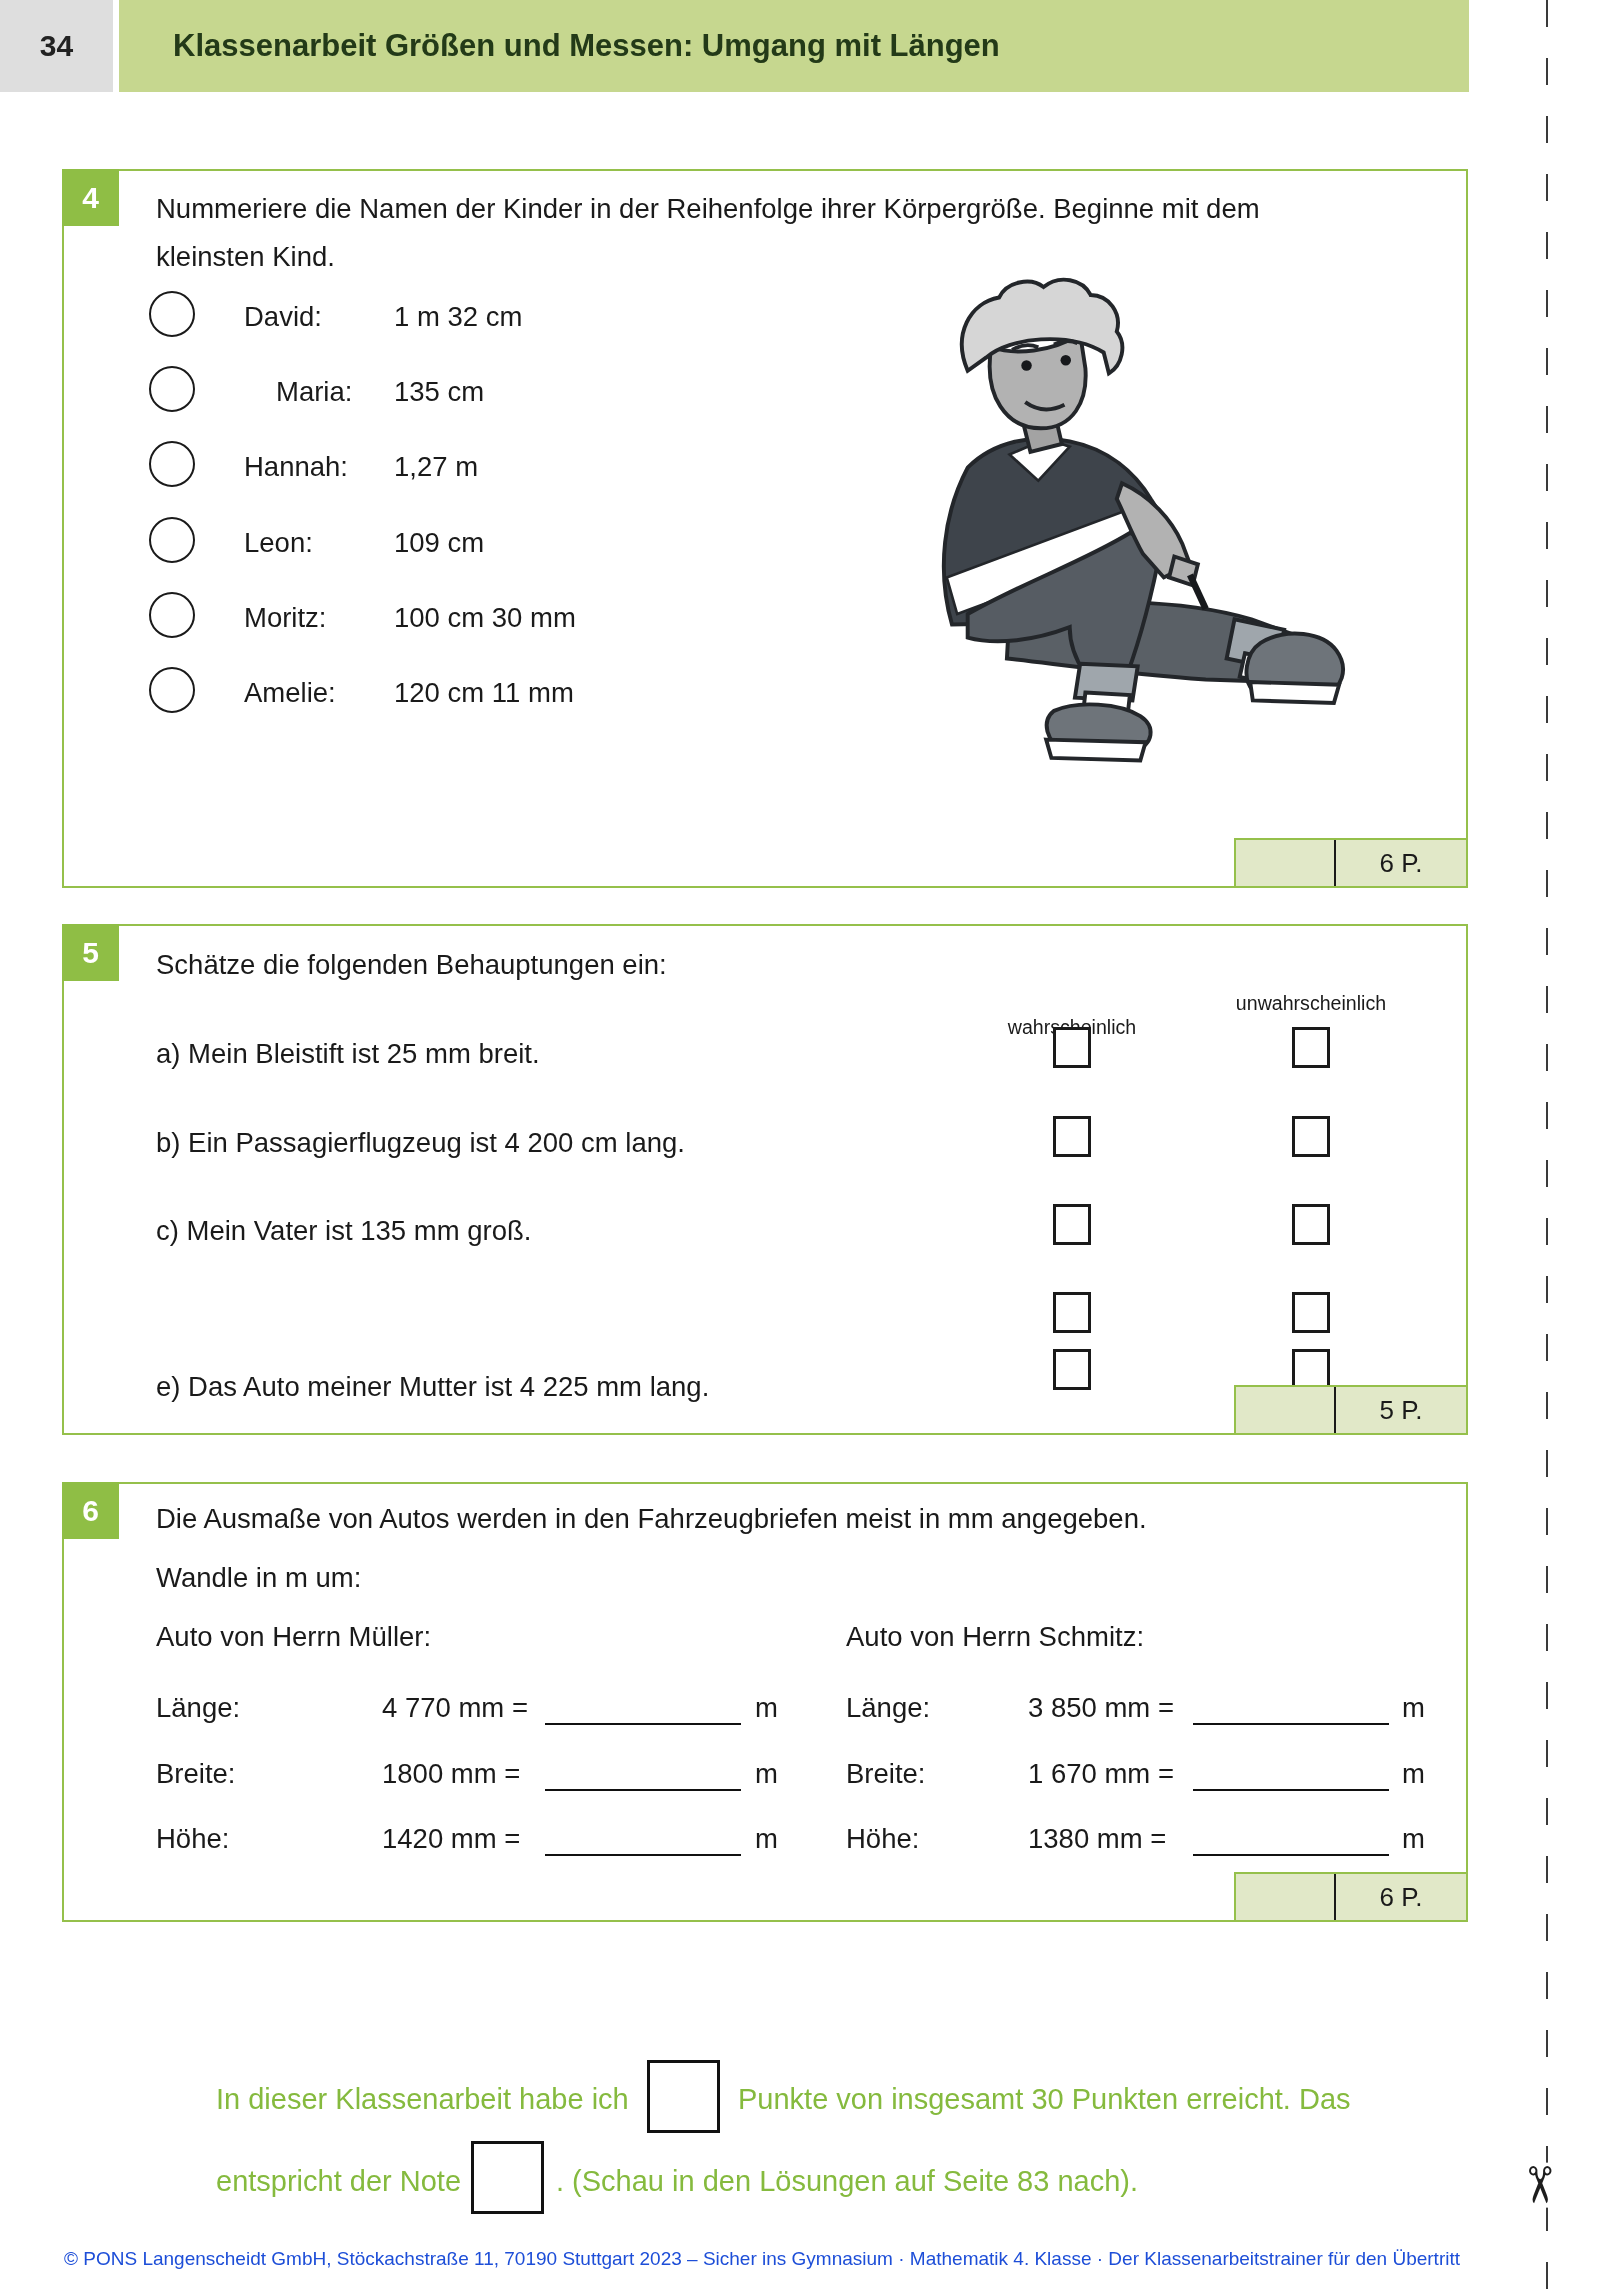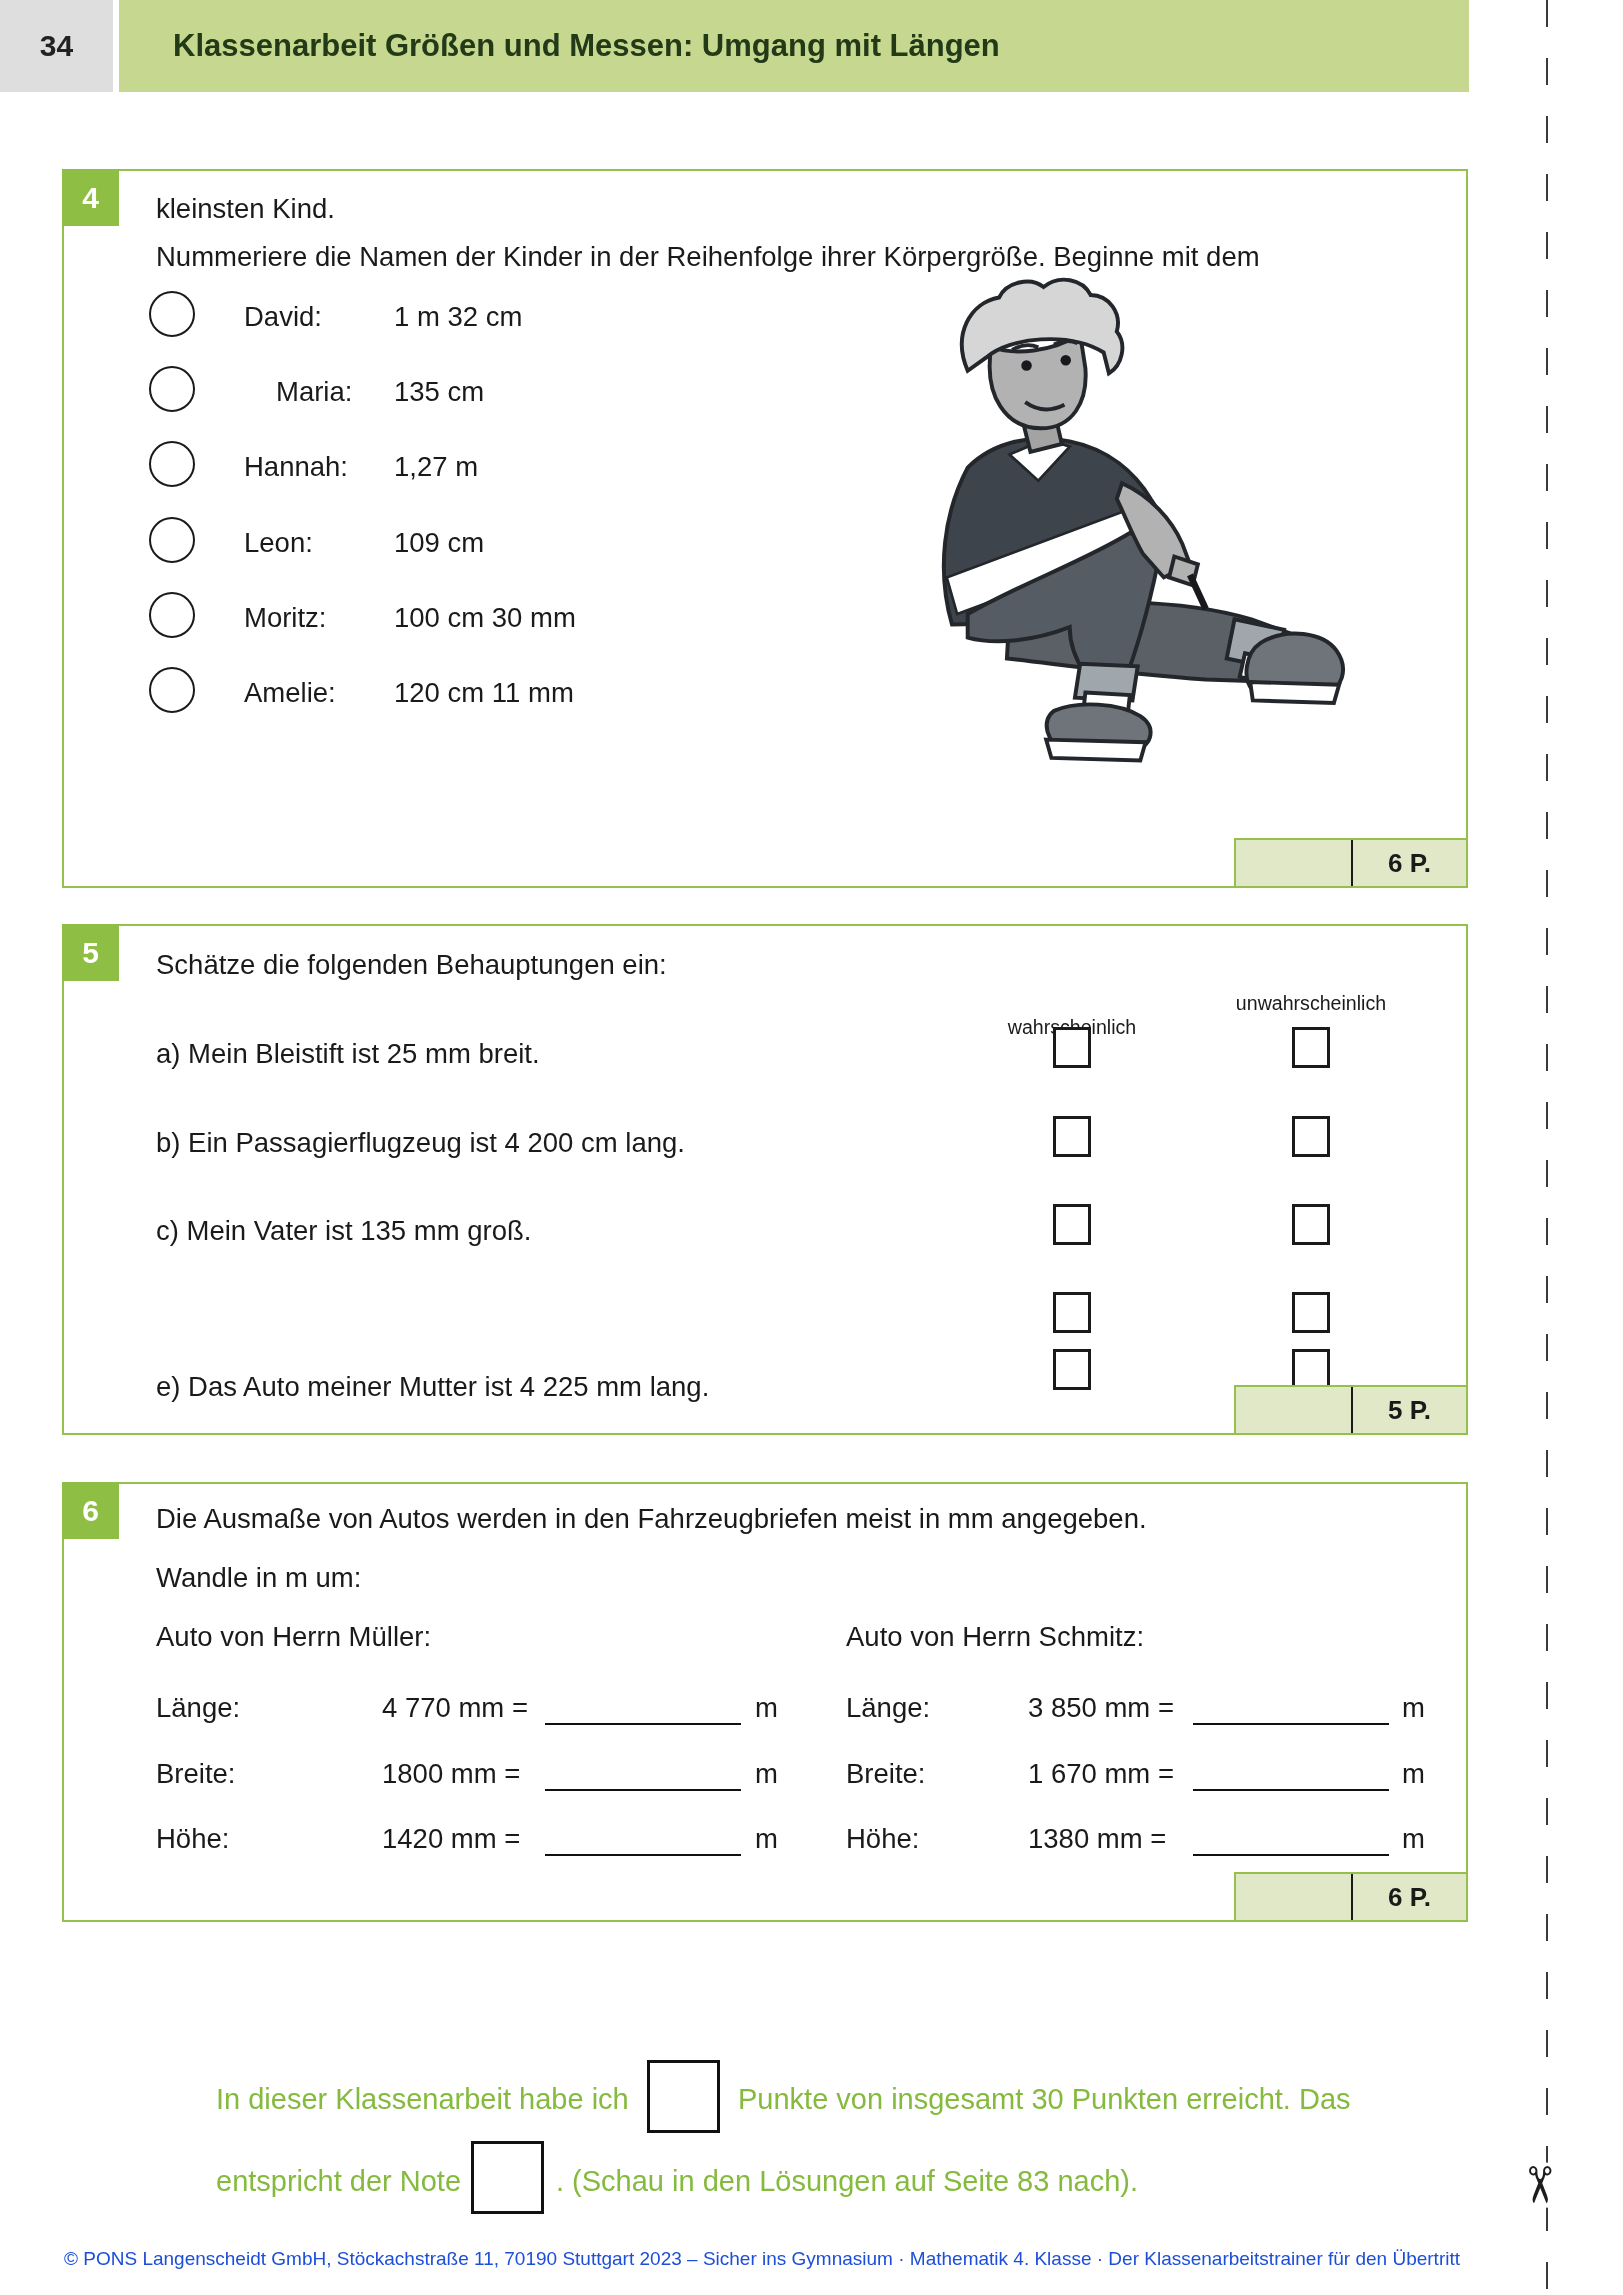--- a/index.html
+++ b/index.html
@@ -13,22 +13,22 @@
     display:flex;align-items:center;padding-left:54px;box-sizing:border-box;}
   #header-bar .t{font-size:31px;font-weight:bold;color:#233a18;}
 
   
   .task-box{position:absolute;left:62px;width:1406px;border:2px solid #95c04b;background:#fff;box-sizing:border-box;}
   .task-num{position:absolute;top:-2px;left:-2px;width:57px;height:57px;background:#8fbe45;
     color:#fff;font-size:30px;font-weight:bold;display:flex;align-items:center;justify-content:center;}
   .points-strip{position:absolute;right:-2px;bottom:-2px;width:234px;height:50px;background:#e1e8c8;
     border:2px solid #95c04b;box-sizing:border-box;display:flex;}
   .points-strip .fill-cell{flex:1;border-right:2.6px solid #1a1a1a;}
-  .points-strip .points-cell{width:113px;display:flex;align-items:center;justify-content:center;
-    font-size:26px;font-weight:bold;}
+  .points-strip .points-cell{width:130px;display:flex;align-items:center;justify-content:center;
+    font-size:26px;font-weight:normal;}
 
   .abs{position:absolute;}
   .body-t{font-size:27.5px;line-height:34px;white-space:nowrap;}
   .prompt{font-size:27.5px;line-height:48px;white-space:nowrap;}
 
   
   .num-circle{position:absolute;width:46px;height:46px;border:2.6px solid #1a1a1a;border-radius:50%;background:#fff;box-sizing:border-box;}
 
   
   .colhead{position:absolute;font-size:19.6px;transform:translateX(-50%);white-space:nowrap;}
@@ -63,22 +63,22 @@
   </div>
   <div id="header-bar">
     <span class="t">Klassenarbeit Größen und Messen: Umgang mit Längen</span>
   </div>
 
   <div class="task-box" style="top:169px;height:719px;">
     <div class="task-num">
       <span>4</span>
     </div>
     <div class="abs prompt" style="left:92px;top:14.4px;">
+      <div>Nummeriere die Namen der Kinder in der Reihenfolge ihrer Körpergröße. Beginne mit dem</div>
       <div>kleinsten Kind.</div>
-      <div>Nummeriere die Namen der Kinder in der Reihenfolge ihrer Körpergröße. Beginne mit dem</div>
     </div>
 
     <div class="num-circle" style="left:85px;top:120px;"></div>
     <span class="abs body-t" style="left:180px;top:129px;">David:</span>
     <span class="abs body-t" style="left:330px;top:129px;">1 m 32 cm</span>
 
     <div class="num-circle" style="left:85px;top:195px;"></div>
     <span class="abs body-t" style="left:180px;top:204px;margin-left:32px;">Maria:</span>
     <span class="abs body-t" style="left:330px;top:204px;">135 cm</span>
 

